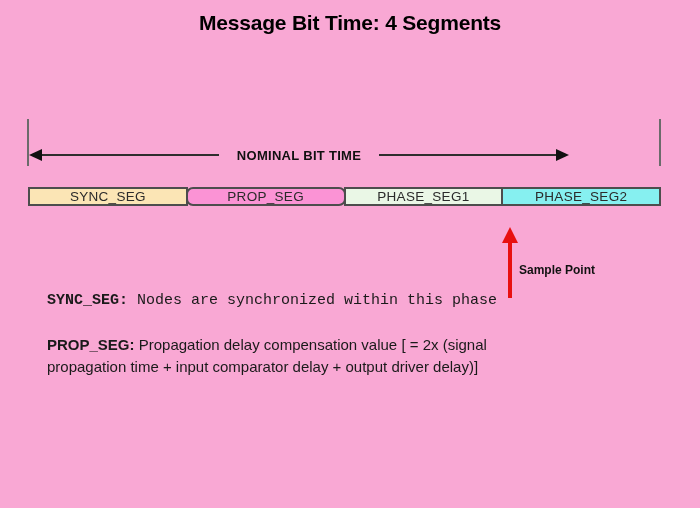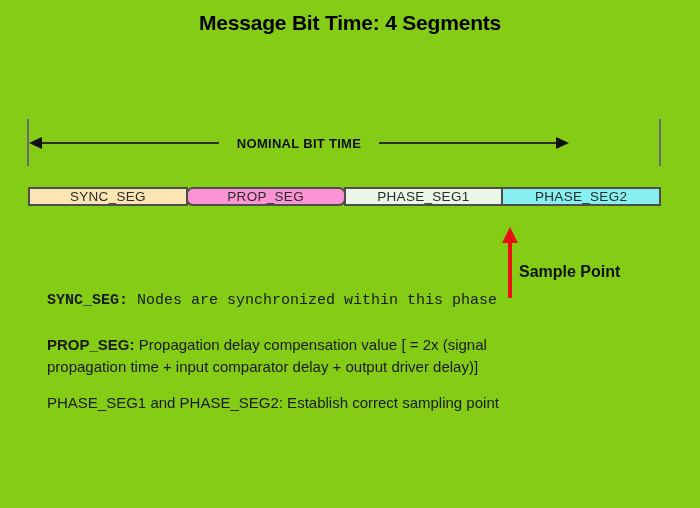--- a/index.html
+++ b/index.html
@@ -1,29 +1,29 @@
 <!DOCTYPE html>
 <html><head>
 <meta charset="utf-8">
 <style>
   html,body{margin:0;padding:0;background:#fff;}
   .stage{
-    position:relative;width:700px;height:508px;background:#84cc16;overflow:hidden;
+    position:relative;width:700px;height:508px;background:#f9a8d4;overflow:hidden;
     font-family:"Liberation Sans","DejaVu Sans",sans-serif;
   }
   .title{
     position:absolute;top:11px;left:0;width:100%;text-align:center;
     font-size:21px;font-weight:bold;color:#000;letter-spacing:-0.2px;
   }
   
   .tick{position:absolute;top:119px;width:2px;height:47px;background:#6b6b6b;}
   .tick.left{left:27px;}
   .tick.right{left:659px;}
   .harrow{
-    position:absolute;left:29px;top:132px;width:540px;height:22px;
+    position:absolute;left:29px;top:144px;width:540px;height:22px;
     display:flex;align-items:center;
   }
   .harrow .line{flex:1;height:2px;background:#2e2e2e;}
   .ah-left{width:0;height:0;border-top:6px solid transparent;border-bottom:6px solid transparent;border-right:13px solid #111;}
   .ah-right{width:0;height:0;border-top:6px solid transparent;border-bottom:6px solid transparent;border-left:13px solid #111;}
   .harrow .lbl{
     margin:0 18px;font-size:13px;font-weight:bold;color:#111;letter-spacing:0.3px;white-space:nowrap;
   }
   
   .bar{
@@ -37,21 +37,21 @@
     font-size:13.5px;color:#2b2b2b;letter-spacing:0.3px;
   }
   .seg + .seg{margin-left:-2px;}
   
   .sp-head{
     position:absolute;left:502px;top:227px;width:0;height:0;
     border-left:8px solid transparent;border-right:8px solid transparent;
     border-bottom:16px solid #e81010;
   }
   .sp-shaft{position:absolute;left:508px;top:241px;width:4px;height:57px;background:#e81010;}
-  .sp-label{position:absolute;left:519px;top:263px;font-size:16px;font-weight:bold;color:#111;}
+  .sp-label{position:absolute;left:519px;top:263px;font-size:12px;font-weight:bold;color:#111;}
   
   .desc{position:absolute;left:47px;color:#1a1a1a;font-size:15px;line-height:22px;}
   .desc b{font-weight:bold;}
   .d1{top:275px;font-family:Liberation Mono, monospace;}
   .d2{top:319px;width:500px;}
   .d3{top:377px;}
 </style>
 </head>
 <body>
 
@@ -86,15 +86,14 @@
   </div>
 
   <div class="sp-head" style="border-bottom-color: rgb(232, 16, 16);"></div>
   <div class="sp-shaft" style="background: rgb(232, 16, 16);"></div>
   <div class="sp-label">Sample Point</div>
 
   <p class="desc d1"><b>SYNC_SEG:</b> <span>Nodes are synchronized within this phase</span></p>
 
   <p class="desc d2"><b>PROP_SEG:</b> <span>Propagation delay compensation value [ = 2x (signal</span><br><span>propagation time + input comparator delay + output driver delay)]</span></p>
 
-  <p class="desc d3"><span>PHASE_SEG1 and PHASE_SEG2: Establish correct sampling point</span></p>
 
 </div>
 
 </body></html>

